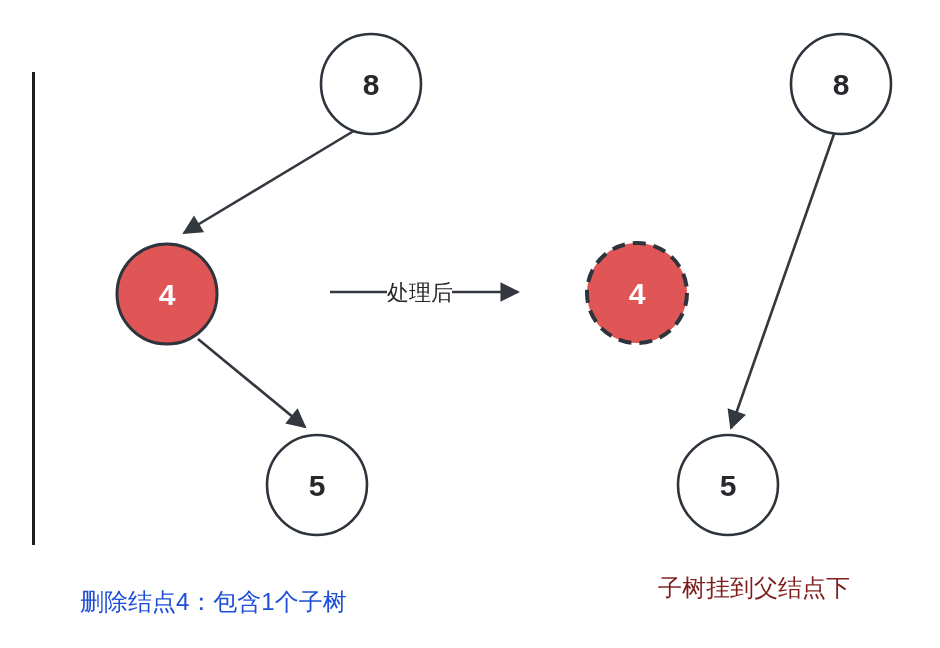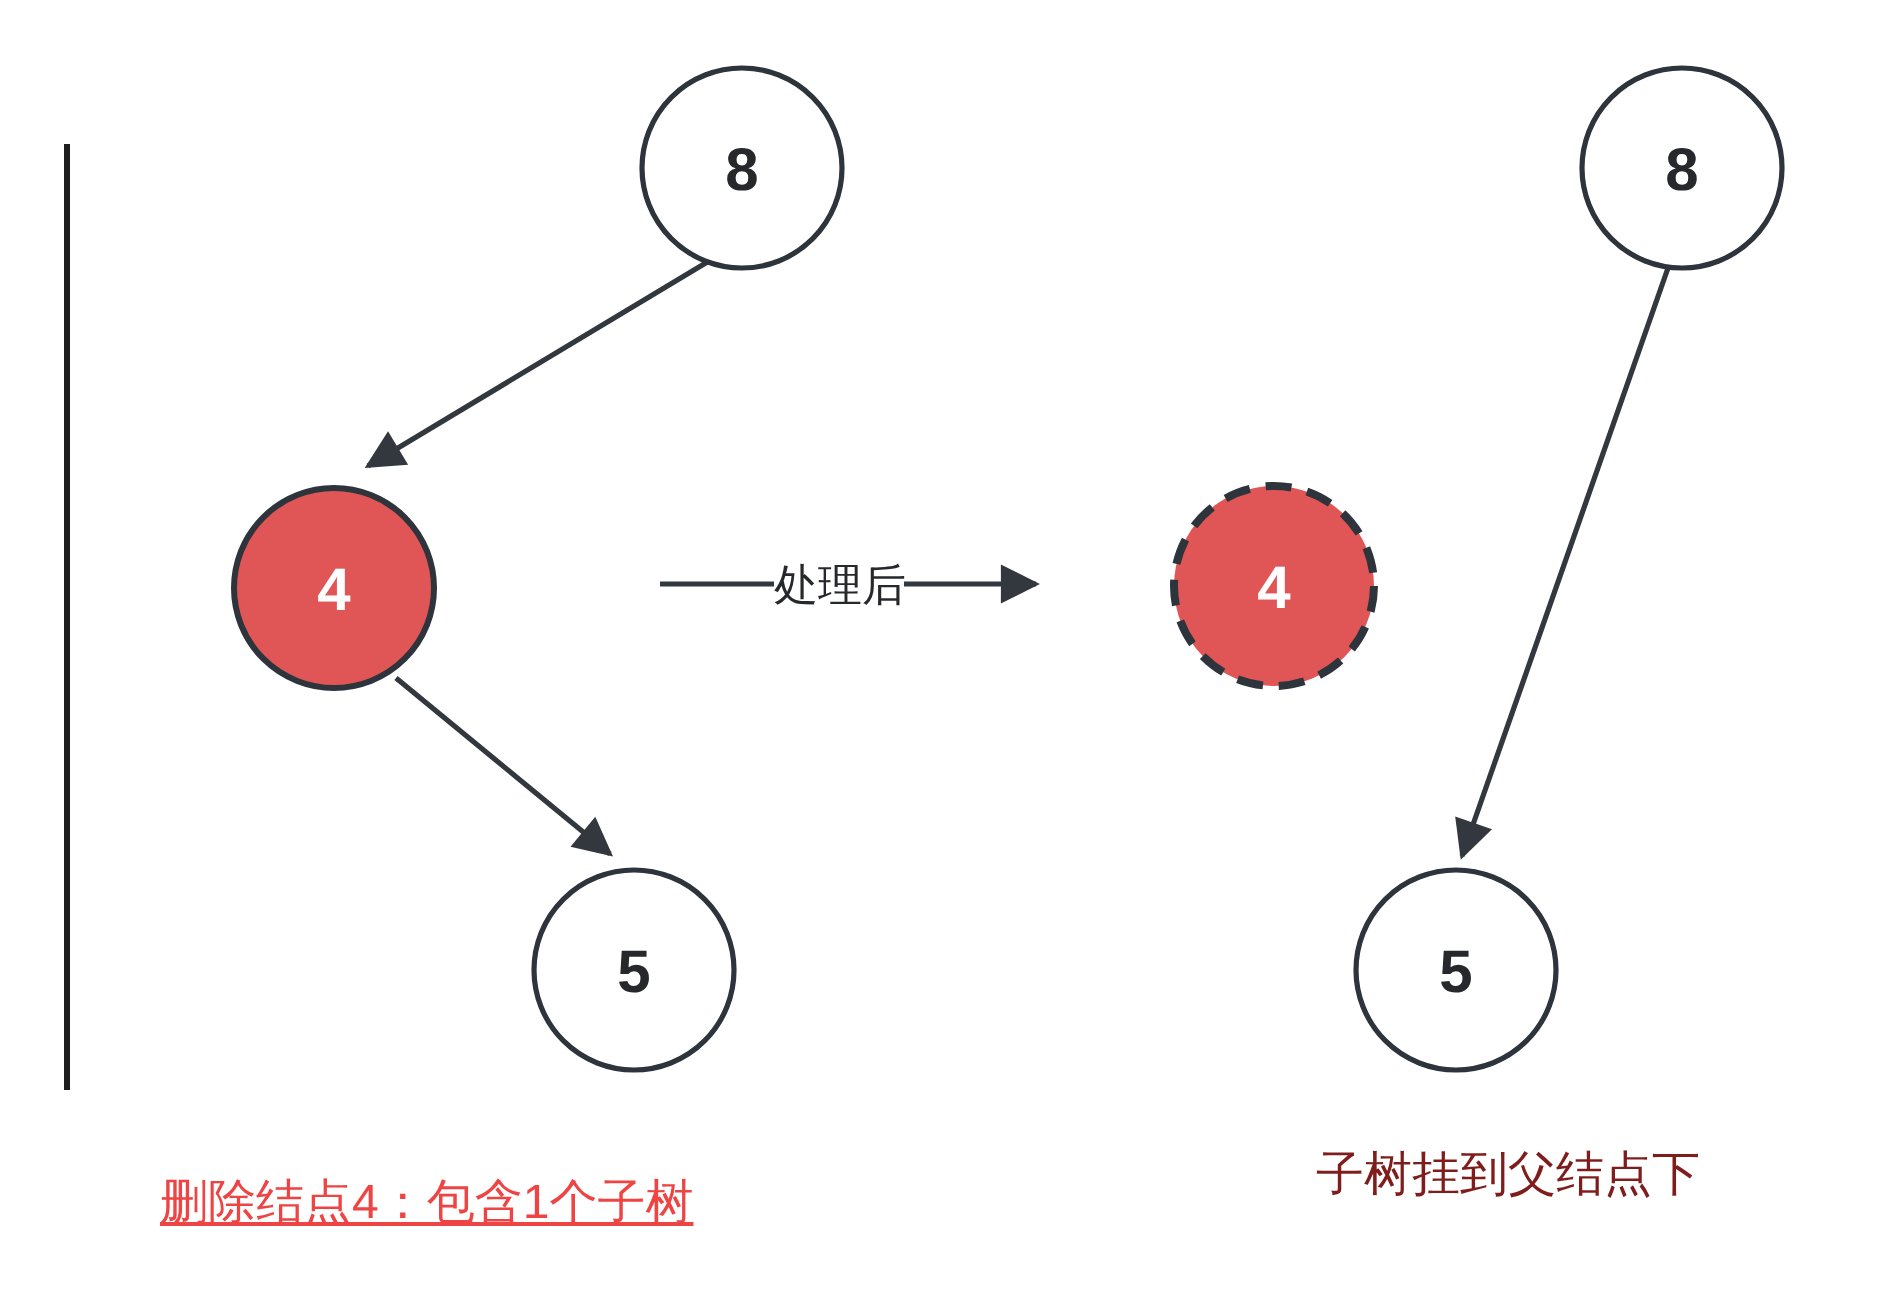--- a/index.html
+++ b/index.html
@@ -32,22 +32,21 @@
   }
   .caption {
     position: absolute;
     white-space: nowrap;
     font-size: 24px;
     line-height: 1.2;
   }
   .caption-left {
     left: 80px;
     top: 588px;
-    color: #ef4444;
-    text-decoration: underline;
+    color: #1d4ed8;
   }
   .caption-right {
     left: 658px;
     top: 574px;
     color: #7f1d1d;
   }
 </style>
 </head>
 <body>
 

